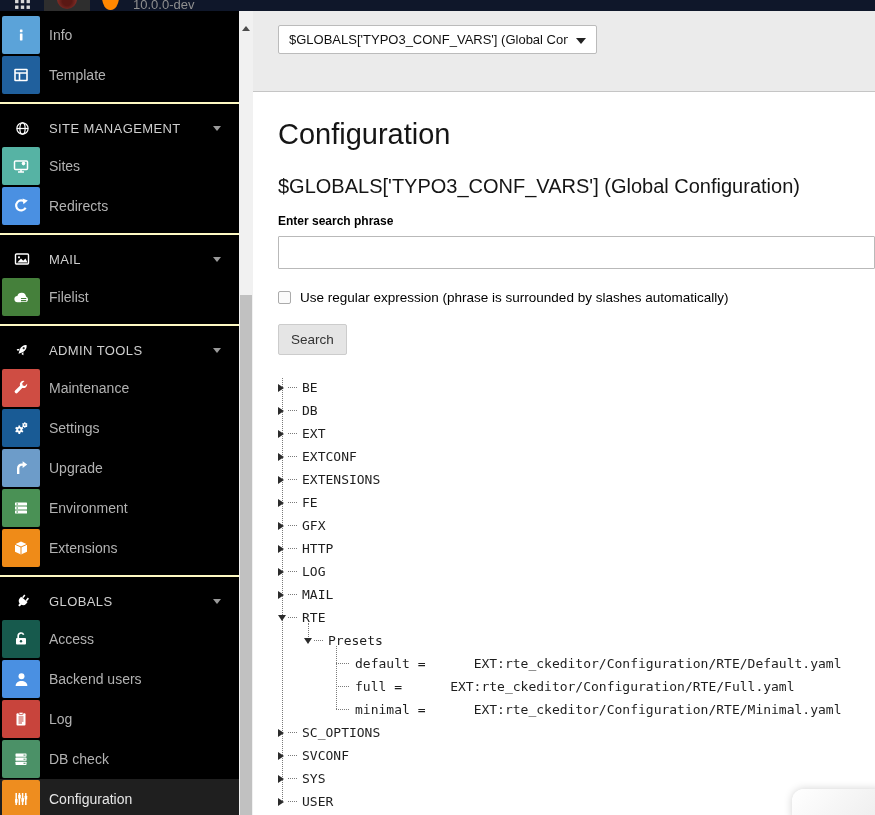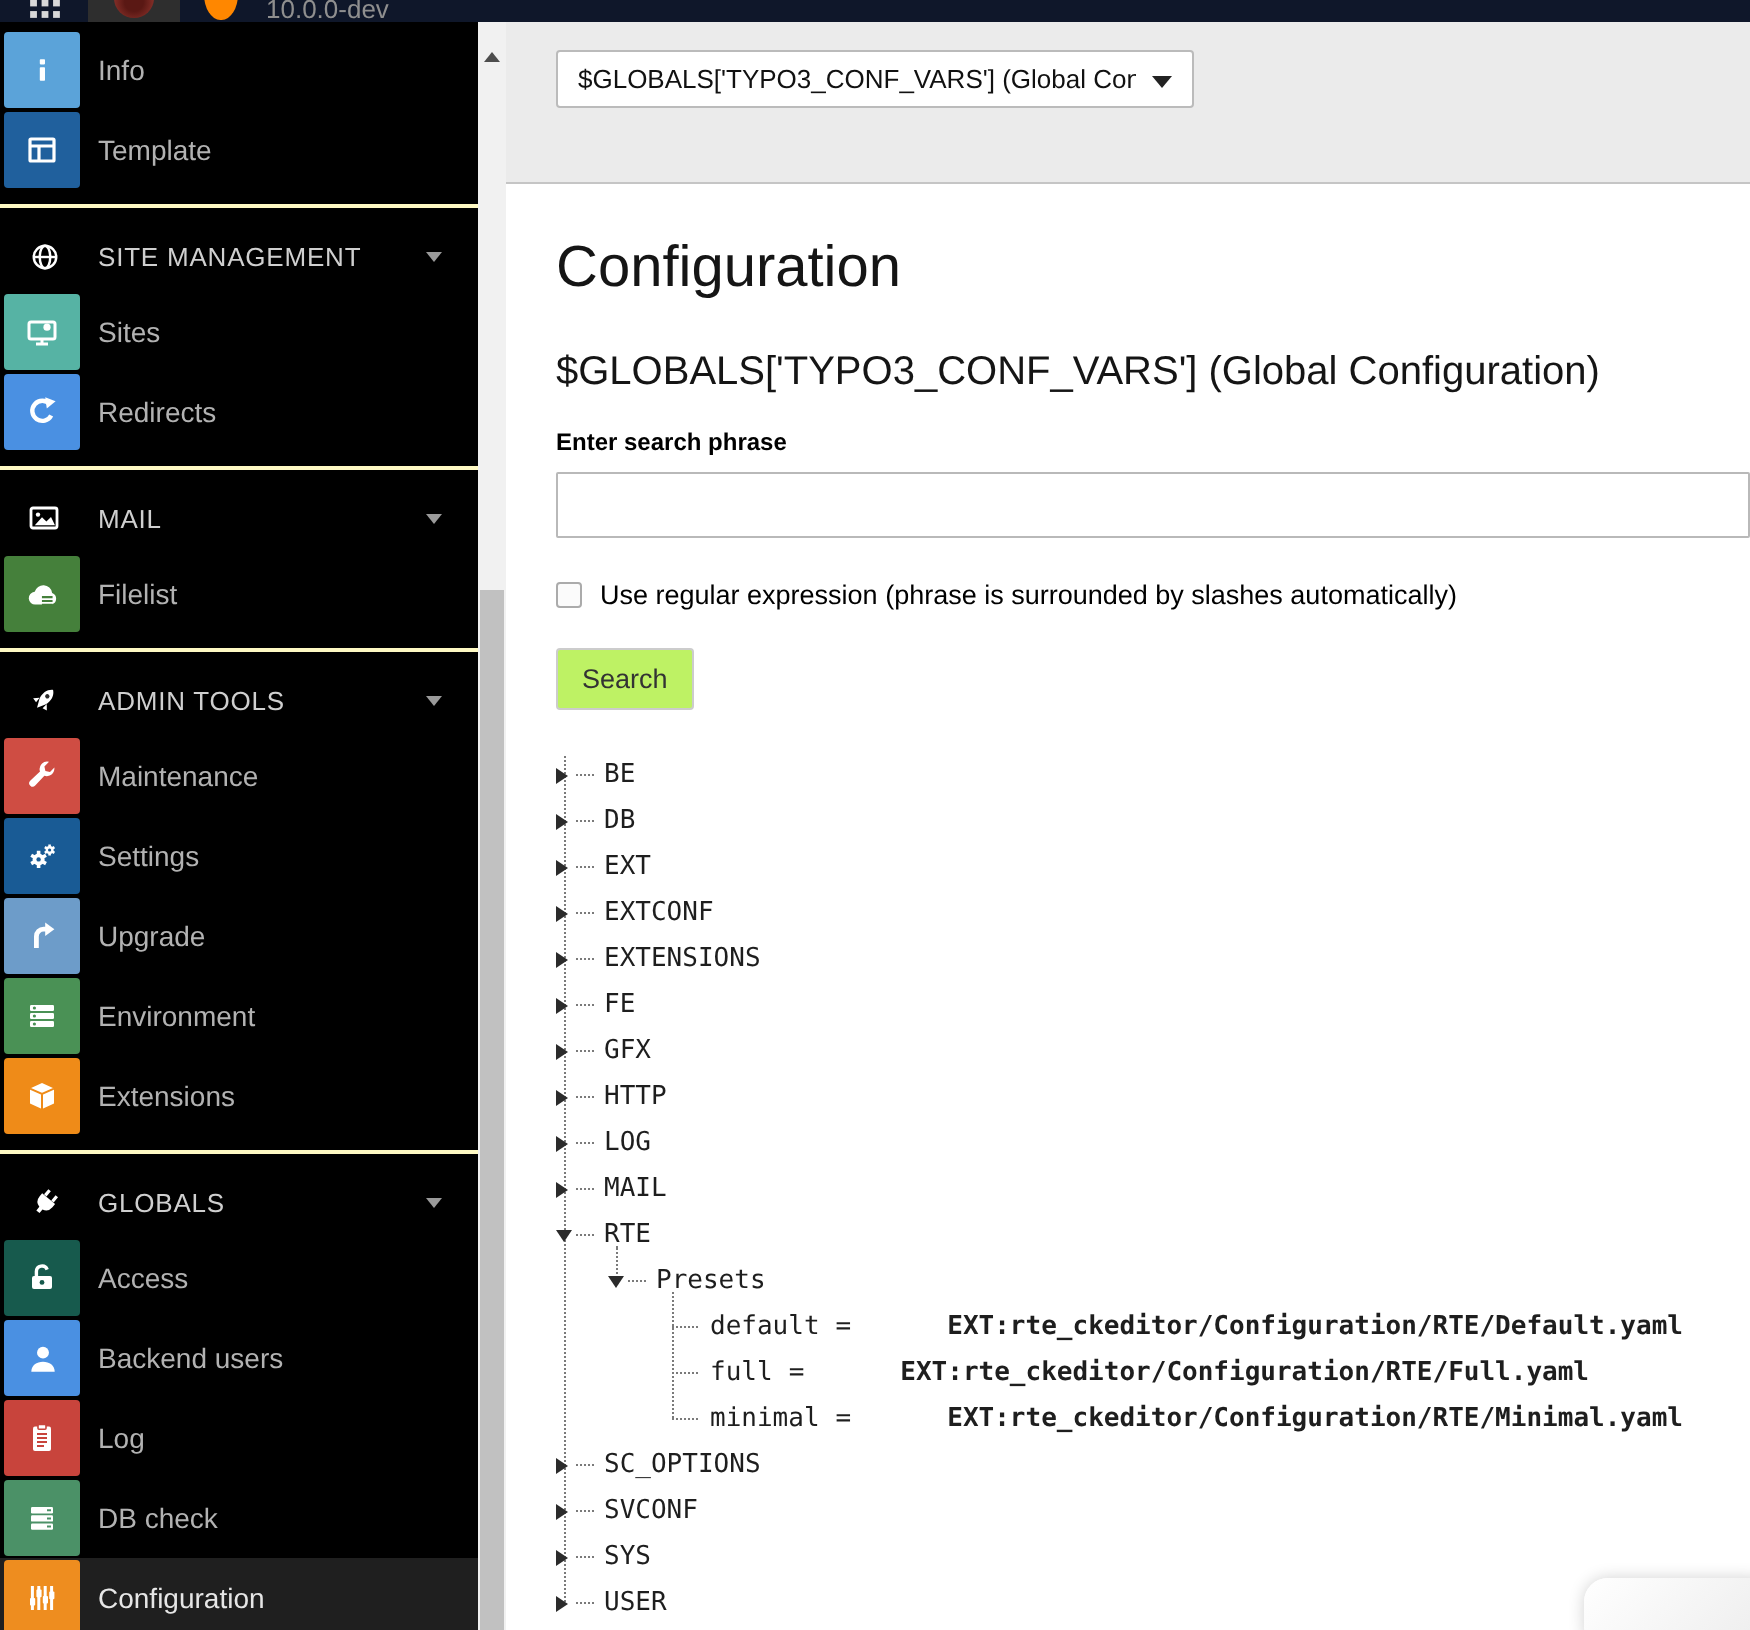--- a/index.html
+++ b/index.html
@@ -56,40 +56,40 @@
   .module-body { padding:26px 0 0 25px; }
   h1.pagetitle { font-size:29px; font-weight:400; color:#151515; margin-bottom:24px; }
   h2.subtitle { font-size:20px; font-weight:400; color:#151515; margin-bottom:16px; }
   .search-label { display:block; font-size:12px; font-weight:700; color:#000; margin-bottom:8px; }
   .search-input { display:block; width:100%; height:33px; border:1px solid #b9b9b9; border-radius:1px;
                   padding:0 8px; font-size:13px; color:#333; outline:none; }
   .regex-row { margin-top:21px; display:flex; align-items:center; }
   .checkbox { width:13px; height:13px; border:1px solid #ababab; border-radius:2px;
               background:#fbfbfb; flex:none; cursor:pointer; }
   .regex-label { margin-left:9px; font-size:13.5px; color:#000000; }
-  .search-btn { margin-top:19px; display:inline-block; background:#bef264; border:1px solid #ccc;
+  .search-btn { margin-top:19px; display:inline-block; background:#e5e5e5; border:1px solid #ccc;
                 border-radius:2px; padding:7px 12px; font-size:13.5px; color:#333;
                 font-family:"Liberation Sans", sans-serif; cursor:pointer; }
 
   
   .tree { position:relative; margin-top:21px; font-family:"DejaVu Sans Mono", monospace;
           font-size:13px; color:#1e1e1e; }
   .trow { height:23px; display:flex; align-items:center; position:relative; z-index:2; }
   .trow.l1 { padding-left:26px; }
   .trow.l2 { padding-left:58px;text-align:right; }
   .caretbox { width:10px; flex:none; display:flex; align-items:center; cursor:pointer; }
   .caret-r { width:0; height:0; border-top:4px solid transparent; border-bottom:4px solid transparent;
              border-left:6px solid #2b2b2b; }
   .caret-d { width:0; height:0; border-left:4px solid transparent; border-right:4px solid transparent;
              border-top:6px solid #2b2b2b; }
   .hdots { width:9px; border-top:1px dotted #7a7a7a; margin-right:5px; flex:none; }
   .hdots.leaf { width:13px; margin-right:6px; }
   .tlabel { white-space:nowrap; cursor:pointer; }
   .teq { margin:0 8px; }
-  .tvalue { font-weight:700; white-space:nowrap;padding-left:40px; }
+  .tvalue { font-weight:400; white-space:nowrap;padding-left:40px; }
   .vline { position:absolute; width:0; border-left:1px dotted #7a7a7a; z-index:1; }
   .vline-a { left:4px; top:2px; height:423px; }
   .vline-b { left:30px; top:247px; height:16px; }
   .vline-c { left:58px; top:270px; height:63px; }
 
   
   .corner-float { position:absolute; right:-12px; bottom:-10px; width:95px; height:36px;
                   background:linear-gradient(135deg,#ffffff,#ececec); border-radius:12px;
                   box-shadow:0 0 8px rgba(0,0,0,.18); }
 

